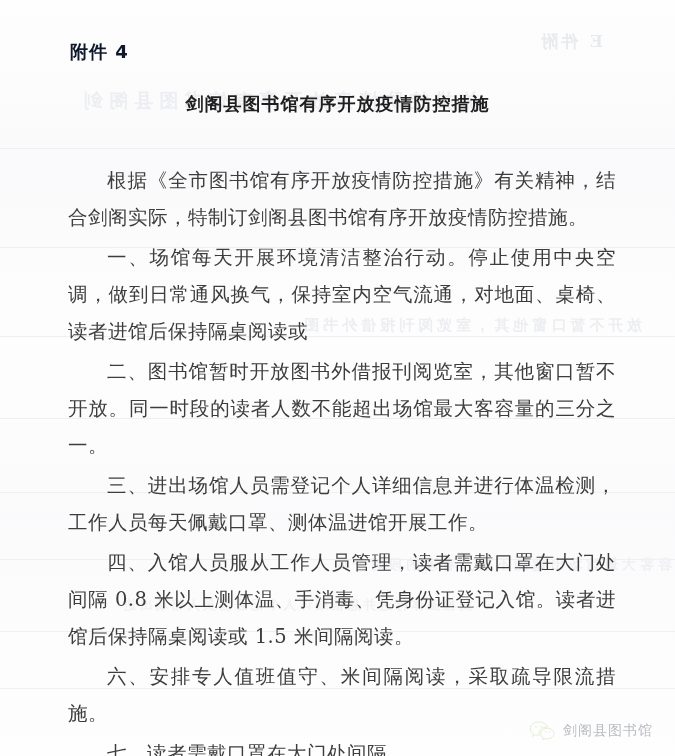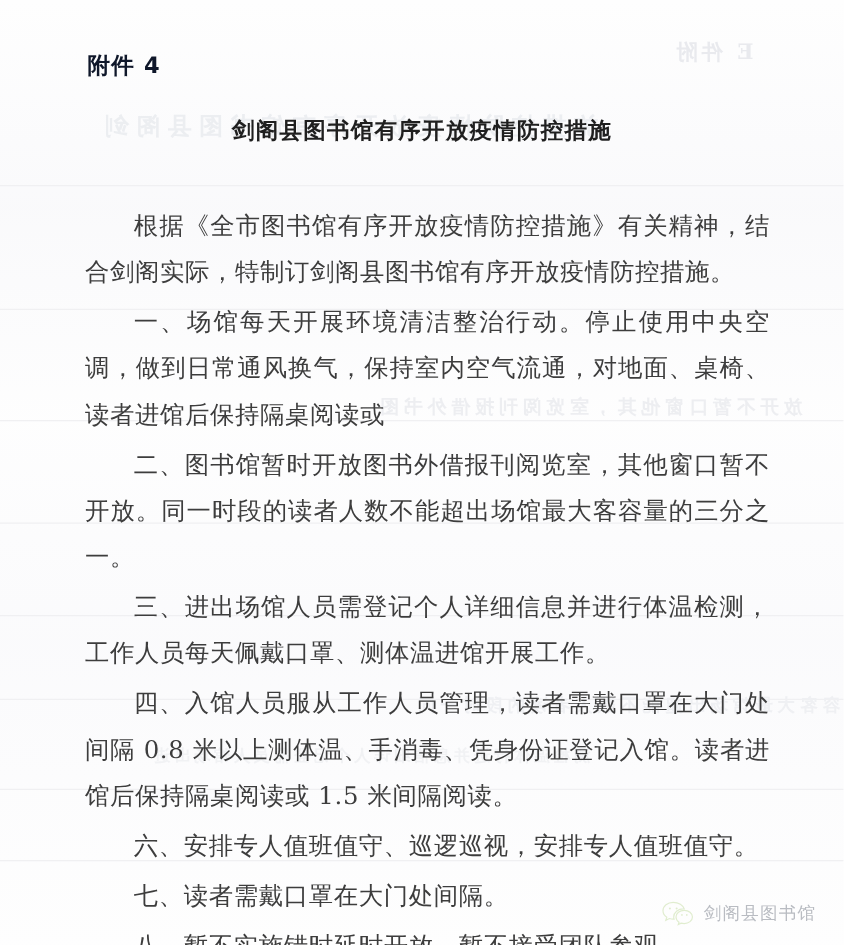--- a/index.html
+++ b/index.html
@@ -143,21 +143,21 @@
   <div class="attachment-label">附件 4</div>
 
   <div class="doc-title">剑阁县图书馆有序开放疫情防控措施</div>
 
   <div class="body-text">
     <p class="para">根据《全市图书馆有序开放疫情防控措施》有关精神，结合剑阁实际，特制订剑阁县图书馆有序开放疫情防控措施。</p>
     <p class="para gap">一、场馆每天开展环境清洁整治行动。停止使用中央空调，做到日常通风换气，保持室内空气流通，对地面、桌椅、读者进馆后保持隔桌阅读或</p>
     <p class="para gap">二、图书馆暂时开放图书外借报刊阅览室，其他窗口暂不开放。同一时段的读者人数不能超出场馆最大客容量的三分之一。</p>
     <p class="para gap">三、进出场馆人员需登记个人详细信息并进行体温检测，工作人员每天佩戴口罩、测体温进馆开展工作。</p>
     <p class="para gap">四、入馆人员服从工作人员管理，读者需戴口罩在大门处间隔 0.8 米以上测体温、手消毒、凭身份证登记入馆。读者进馆后保持隔桌阅读或 1.5 米间隔阅读。</p>
-    <p class="para gap">六、安排专人值班值守、巡逻巡视，安排专人值班值守。</p>
+    <p class="para gap">六、安排专人值班值守、米间隔阅读，采取疏导限流措施。</p>
     <p class="para gap">七、读者需戴口罩在大门处间隔。</p>
     <p class="para gap">八、暂不实施错时延时开放，暂不接受团队参观。</p>
   </div>
 
   <div class="footer">
     <span class="wechat-icon">
       <svg viewBox="0 0 30 25" width="26" height="22" aria-hidden="true">
         <path d="M11 2C5.8 2 1.6 5.4 1.6 9.7c0 2.4 1.4 4.6 3.5 6L4.2 18.6l3.3-1.7c1.1.3 2.3.5 3.5.5h.8c-.2-.6-.3-1.3-.3-2 0-4.1 4-7.4 8.9-7.4h.8C20.2 4.9 16.1 2 11 2z" fill="none" stroke="#7bb32e" stroke-width="1.1"></path>
         <circle cx="8" cy="7.6" r="0.95" fill="#7bb32e"></circle>
         <circle cx="14.2" cy="7.6" r="0.95" fill="#7bb32e"></circle>

